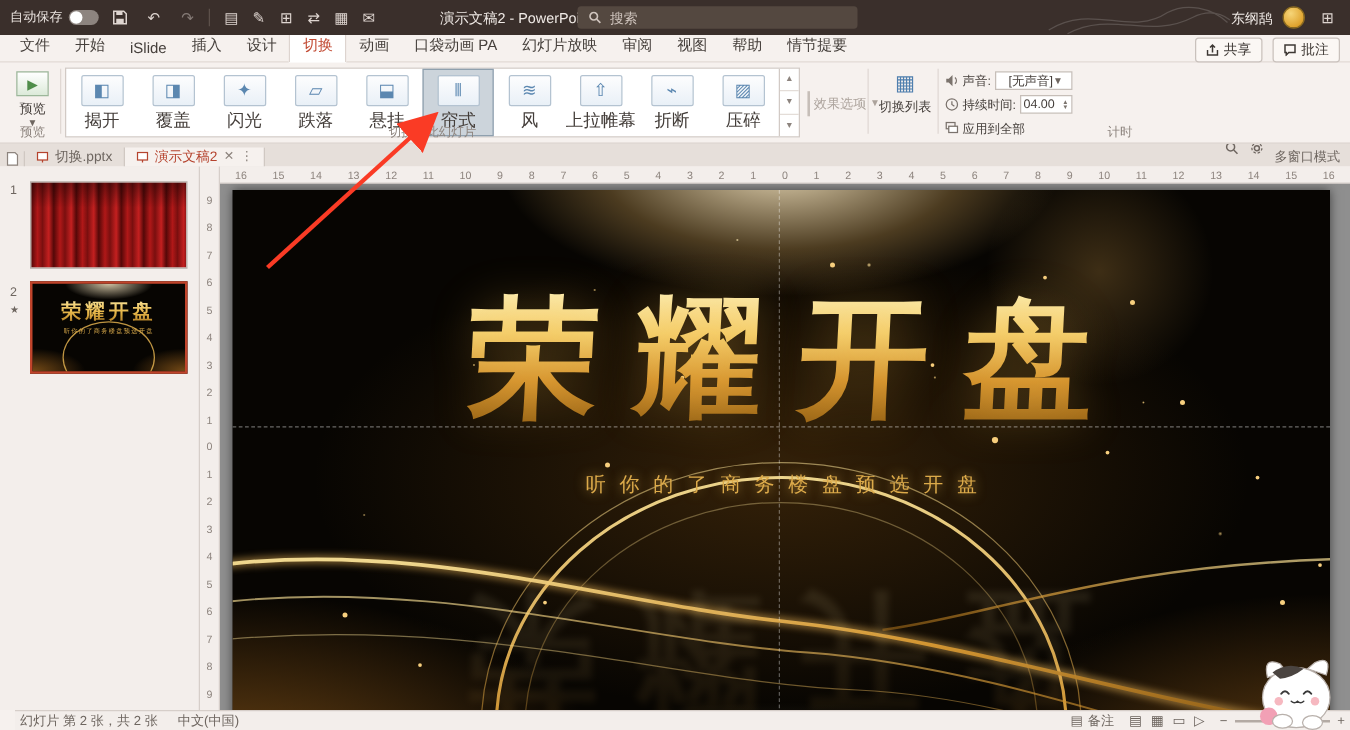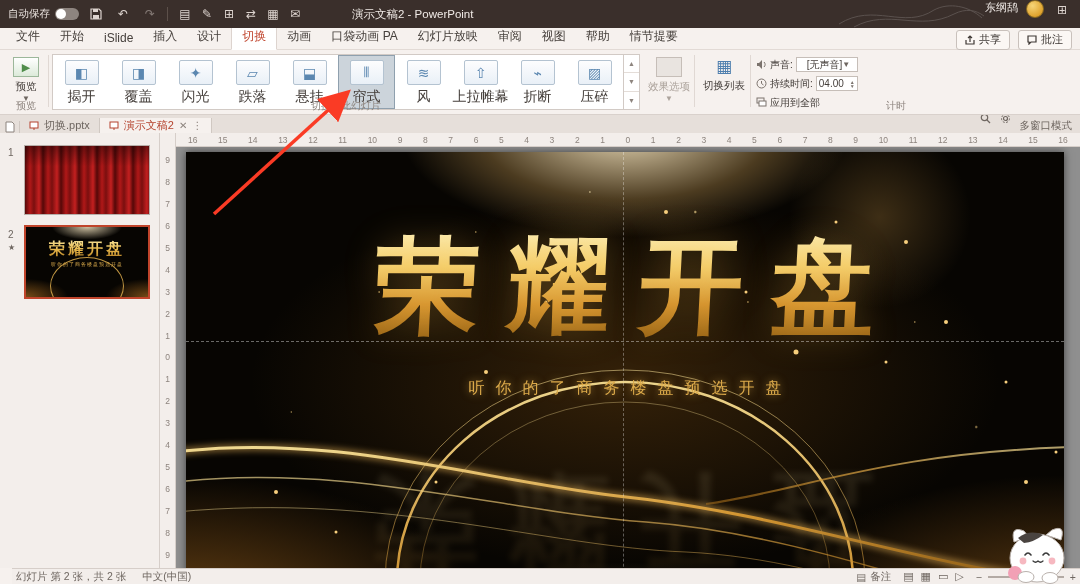--- a/index.html
+++ b/index.html
@@ -9,21 +9,21 @@
 
   
   .titlebar { position:absolute; top:0; left:0; right:0; height:28px; background:#3a2f2b; color:#e9e2de; display:flex; align-items:center; padding:0 8px; gap:7px; z-index:5; }
   .autosave { display:flex; align-items:center; gap:5px; font-size:10.5px; color:#e9e2de; }
   .toggle { width:24px; height:12px; border-radius:7px; background:#8d847f; position:relative; }
   .toggle::after { content:""; position:absolute; left:1px; top:1px; width:10px; height:10px; border-radius:50%; background:#fff; }
   .qat-icon, .tb-glyph { width:20px; height:20px; display:inline-flex; align-items:center; justify-content:center; font-size:12px; color:#ded5d0; cursor:default; }
   .tb-sep { width:1px; height:14px; background:#5c504a; }
   .app-title { position:absolute; left:352px; top:0; height:28px; display:flex; align-items:center; font-size:11.5px; color:#f0eae6; }
   .searchbox { position:absolute; left:462px; top:5px; width:224px; height:18px; background:#544840; border-radius:3px; display:flex; align-items:center; gap:7px; padding:0 9px; color:#cfc4bd; font-size:11px; }
-  .tb-right { position:absolute; right:8px; top:0; height:28px; display:flex; gap:8px; }
+  .tb-right { position:absolute; right:8px; top:0; height:28px; display:flex; align-items:center; gap:8px; }
   .user-name { font-size:11px; color:#efe9e5; }
   .avatar { width:18px; height:18px; border-radius:50%; background:radial-gradient(circle at 35% 30%, #f6d578, #dfa32e 70%, #b87d15); border:1px solid #8a6a20; }
   .tb-decor { position:absolute; right:96px; top:0; opacity:.16; pointer-events:none; }
 
   
   .tabrow { position:absolute; top:28px; left:0; right:0; height:22px; background:#f6f1ee; display:flex; align-items:flex-end; padding-left:6px; border-bottom:1px solid #e2dad5; z-index:4; }
   .tab { padding:3px 10px 4px; font-size:12px; color:#46403c; white-space:nowrap; cursor:default; }
   .tab.selected { background:#fff; color:#c24a33; border:1px solid #ddd4cf; border-bottom:1px solid #fff; margin-bottom:-1px; }
   .tab-actions { position:absolute; right:8px; top:30px; display:flex; gap:8px; z-index:6; }
   .action-btn { display:flex; align-items:center; gap:4px; border:1px solid #c9c1bc; border-radius:3px; background:#fbf7f4; padding:1px 8px 2px; font-size:11px; color:#3e3834; }
@@ -40,21 +40,21 @@
 
   .gallery { position:absolute; left:52px; top:4px; width:588px; height:56px; background:#fff; border:1px solid #d2cac5; display:flex; }
   .gallery-item { width:57px; display:flex; flex-direction:column; align-items:center; gap:3px; padding-top:5px; cursor:default; }
   .gallery-item.selected { background:#ccd4db; outline:1px solid #8fa0ae; outline-offset:-1px; }
   .g-icon { width:34px; height:25px; background:linear-gradient(180deg,#fdfdfe,#e9f0f7); border:1px solid #b4c3d1; border-radius:2px; display:flex; align-items:center; justify-content:center; font-size:14px; color:#5b87b0; }
   .g-label { font-size:14px; color:#443e3a; white-space:nowrap; }
   .gallery-scroll { margin-left:auto; width:16px; border-left:1px solid #d2cac5; display:flex; flex-direction:column; }
   .gs-btn { flex:1; display:flex; align-items:center; justify-content:center; font-size:7px; color:#8d847e; border-bottom:1px solid #e4ddd8; }
   .gs-btn:last-child { border-bottom:none; }
 
-  .fx-btn { position:absolute; left:646px; top:4px; width:46px; height:54px; display:flex; flex-direction:column; align-items:center; gap:3px; padding-top:3px; }
+  .fx-btn { position:absolute; left:646px; top:4px; width:46px; height:54px; display:flex; flex-direction:row; align-items:center; gap:3px; padding-top:3px; }
   .fx-icon { width:26px; height:20px; background:#e9e4e0; border:1px solid #c6beb8; }
   .fx-btn .btn-label, .fx-btn .caret { color:#aca39c; }
   .tl-btn { position:absolute; left:700px; top:4px; width:48px; height:54px; display:flex; flex-direction:column; align-items:center; gap:2px; padding-top:3px; }
   .tl-icon { font-size:17px; color:#4f7fae; line-height:20px; }
 
   .sound-col { position:absolute; left:756px; top:7px; width:116px; display:flex; flex-direction:column; gap:4px; font-size:10px; color:#443e3a; }
   .rrow { display:flex; align-items:center; gap:3px; height:15px; white-space:nowrap; }
   .combo { width:62px; height:15px; border:1px solid #c6beb8; background:#fff; display:flex; align-items:center; justify-content:space-between; padding:0 10px; font-size:10px; color:#443e3a; }
   .spinbox { width:42px; height:15px; border:1px solid #c6beb8; background:#fff; display:flex; align-items:center; justify-content:space-between; padding:0 2px; font-size:10px; color:#443e3a; }
   .spin { display:flex; flex-direction:column; font-size:5px; line-height:4px; color:#7b736d; }
@@ -162,20 +162,27 @@
     <span style="display:flex;gap:2px;">
 
     <span class="qat-icon">▤</span>
         <span class="qat-icon">✎</span>
         <span class="qat-icon">⊞</span>
         <span class="qat-icon">⇄</span>
         <span class="qat-icon">▦</span>
         <span class="qat-icon">✉</span>
       </span>
     <div class="app-title">演示文稿2 - PowerPoint</div>
+    <div class="searchbox">
+      <svg width="10" height="10" viewBox="0 0 10 10">
+          <circle cx="4" cy="4" r="3" fill="none" stroke="#cfc4bd" stroke-width="1.3"></circle>
+          <line x1="6.3" y1="6.3" x2="9.3" y2="9.3" stroke="#cfc4bd" stroke-width="1.3"></line>
+        </svg>
+      <span>搜索</span>
+    </div>
     <svg class="tb-decor" width="150" height="28" viewBox="0 0 150 28">
       <path d="M5 24 C40 2 70 30 100 10 C115 2 135 6 148 18" fill="none" stroke="#fff" stroke-width="1"></path>
       <path d="M20 27 C55 8 85 32 120 14 C132 8 142 10 150 16" fill="none" stroke="#fff" stroke-width="1"></path>
     </svg>
     <div class="tb-right">
       <span class="user-name">东纲鸹</span>
       <span class="avatar"></span>
       <span class="tb-glyph">⊞</span>
     </div>
   </div>

